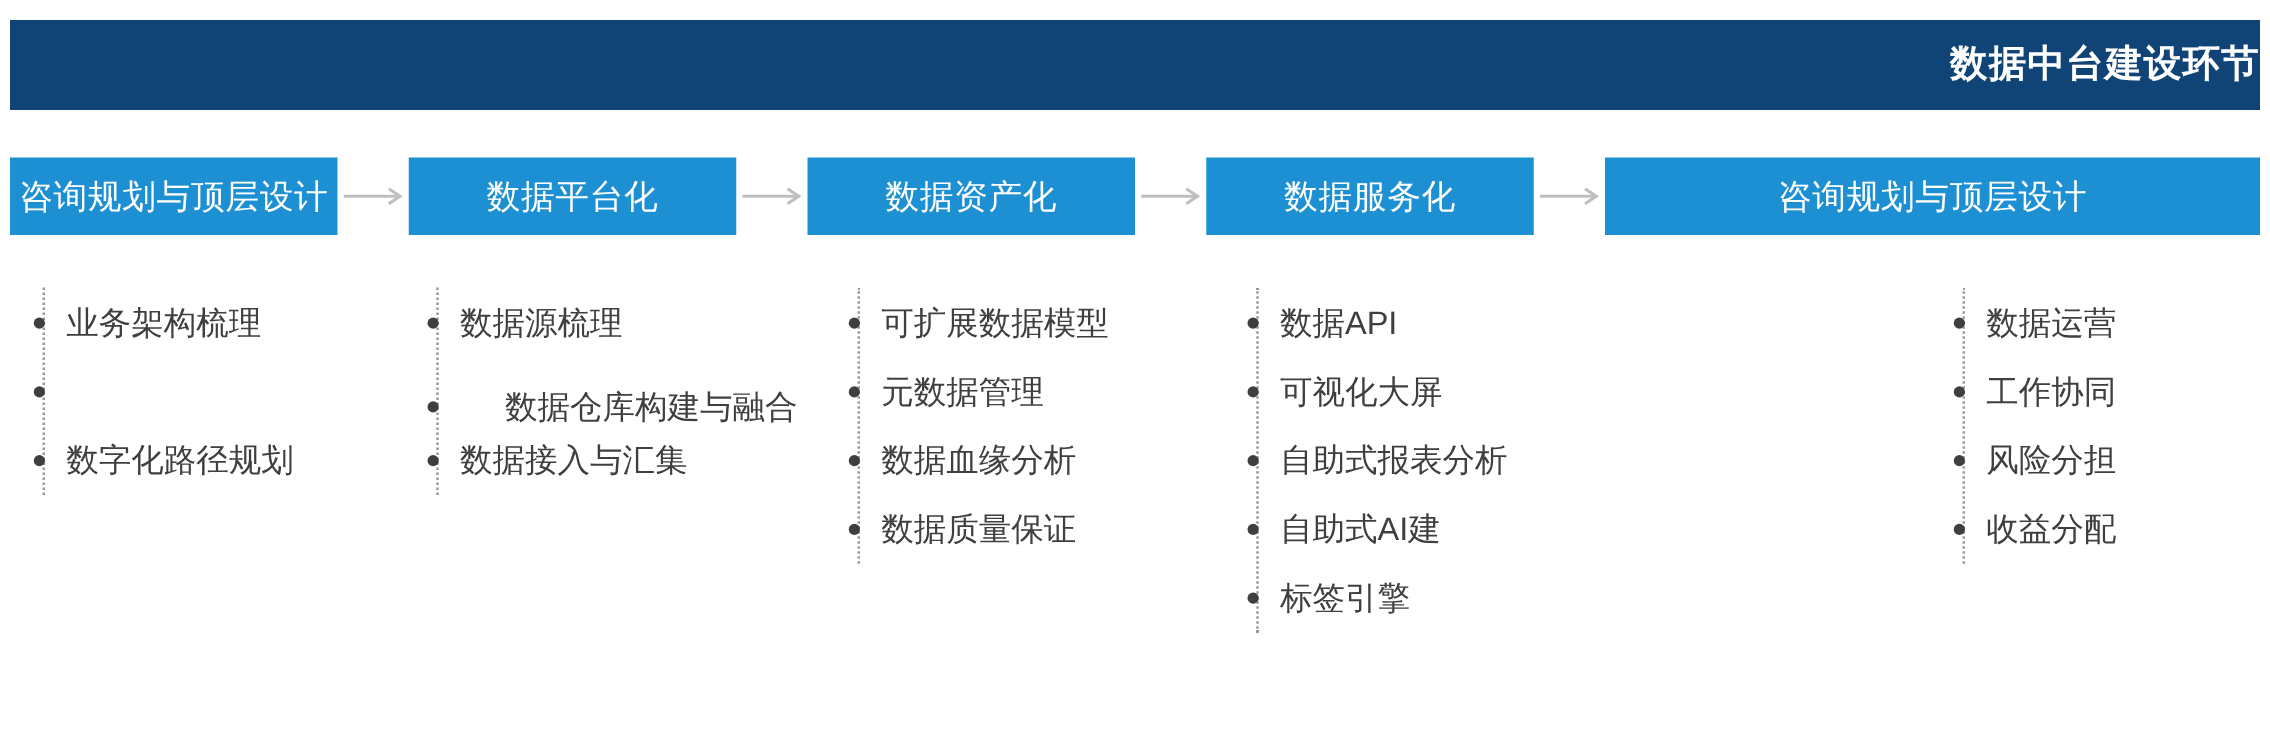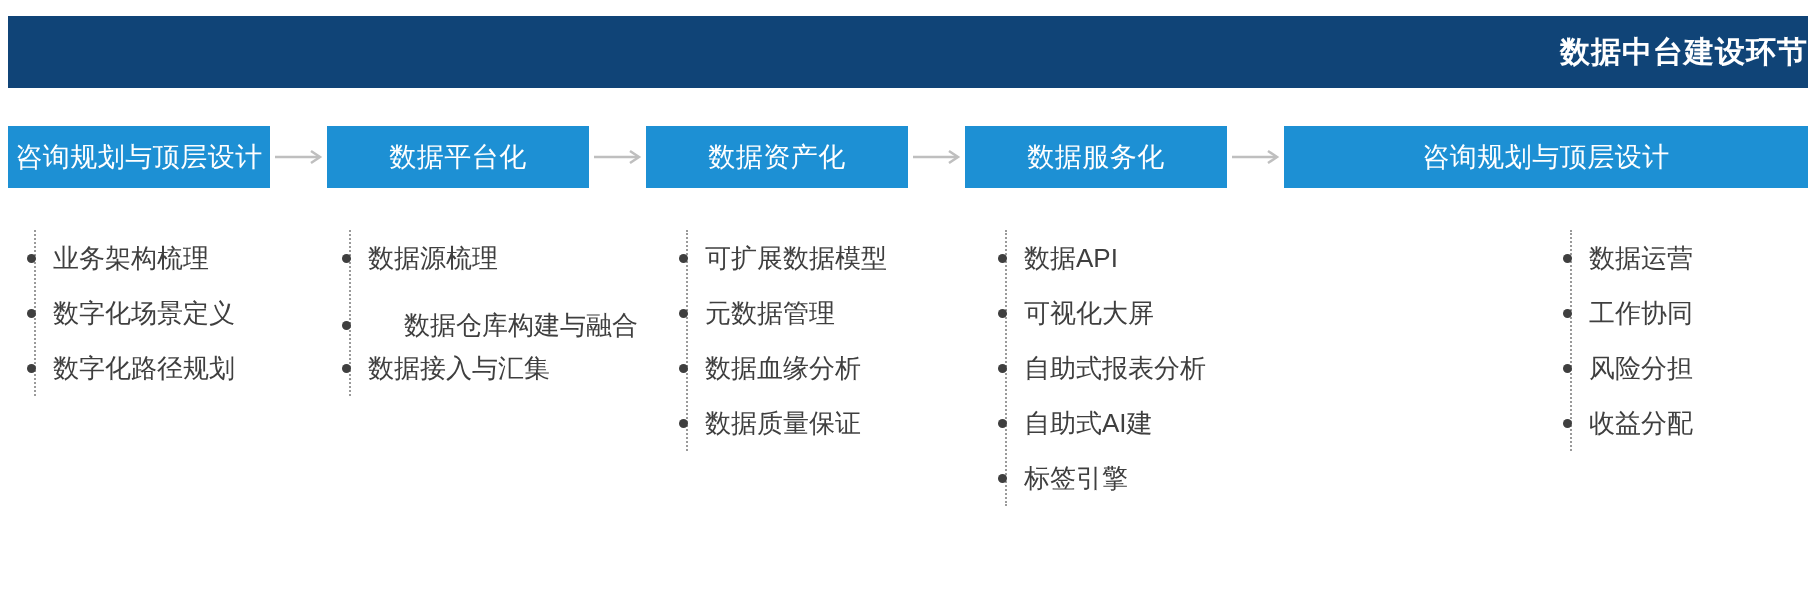--- a/index.html
+++ b/index.html
@@ -168,21 +168,20 @@
 
 <div id="columns">
     <div class="bullet-column" style="left: 34px;">
       <div class="col-dotted-line" style="top: 42px; height: 166px; border-left-color: rgb(154, 154, 154);"></div>
       <div class="bullet-item" style="top: 55px;">
         <span class="bullet-dot" style="background: rgb(63, 63, 63);"></span>
         <span class="bullet-label" style="color: rgb(63, 63, 63);">业务架构梳理</span>
       </div>
       <div class="bullet-item" style="top: 110px;">
         <span class="bullet-dot" style="background: rgb(63, 63, 63);"></span>
-        <span class="bullet-label" style="color: rgb(63, 63, 63);">数字化场景定义</span>
       </div>
       <div class="bullet-item" style="top: 165px;">
         <span class="bullet-dot" style="background: rgb(63, 63, 63);"></span>
         <span class="bullet-label" style="color: rgb(63, 63, 63);">数字化路径规划</span>
       </div>
     </div>
     <div class="bullet-column" style="left: 349px;">
       <div class="col-dotted-line" style="top: 42px; height: 166px; border-left-color: rgb(154, 154, 154);"></div>
       <div class="bullet-item" style="top: 55px;">
         <span class="bullet-dot" style="background: rgb(63, 63, 63);"></span>

